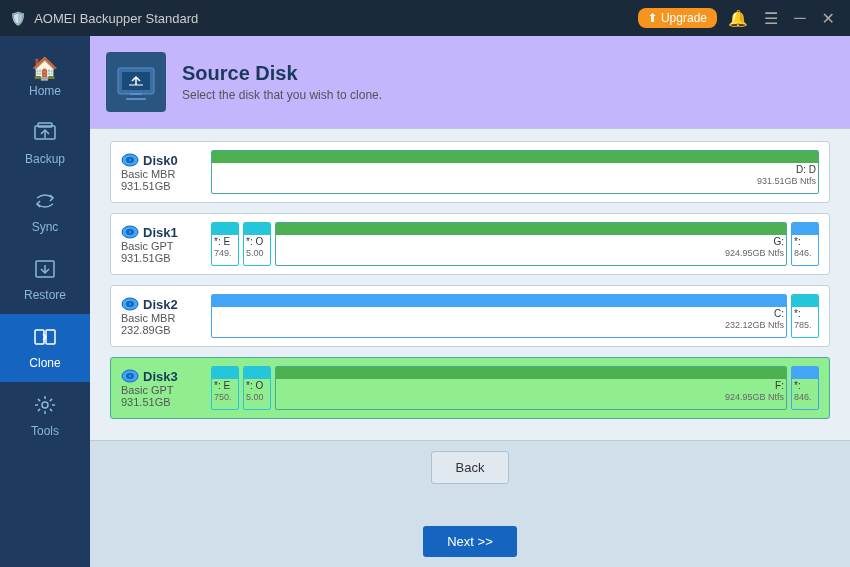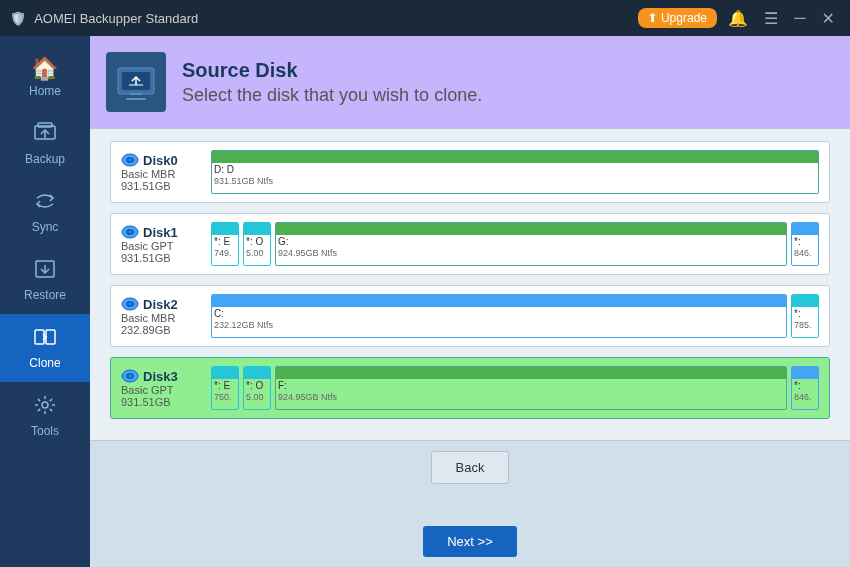--- a/index.html
+++ b/index.html
@@ -121,21 +121,21 @@
       font-size: 28px;
       color: white;
       flex-shrink: 0;
     }
     .page-header-text h2 {
       font-size: 20px;
       color: #1a3a5c;
       font-weight: 600;
     }
     .page-header-text p {
-      font-size: 18px;
+      font-size: 12px;
       color: #555;
       margin-top: 3px;
     }
 
     
     .disk-list {
       flex: 1;
       padding: 12px 20px;
       display: flex;
       flex-direction: column;
@@ -210,20 +210,21 @@
       overflow: hidden;
     }
     .partition-size {
       font-size: 9px;
       color: #666;
       padding: 0 2px;
     }
 
     .partition-main {
       flex: 1;
+      text-align: right;
     }
     .partition-small {
       width: 28px;
     }
 
     .bar-green { background: #4caf50; }
     .bar-blue-light { background: #42a5f5; }
     .bar-teal { background: #26c6da; }
 
     

